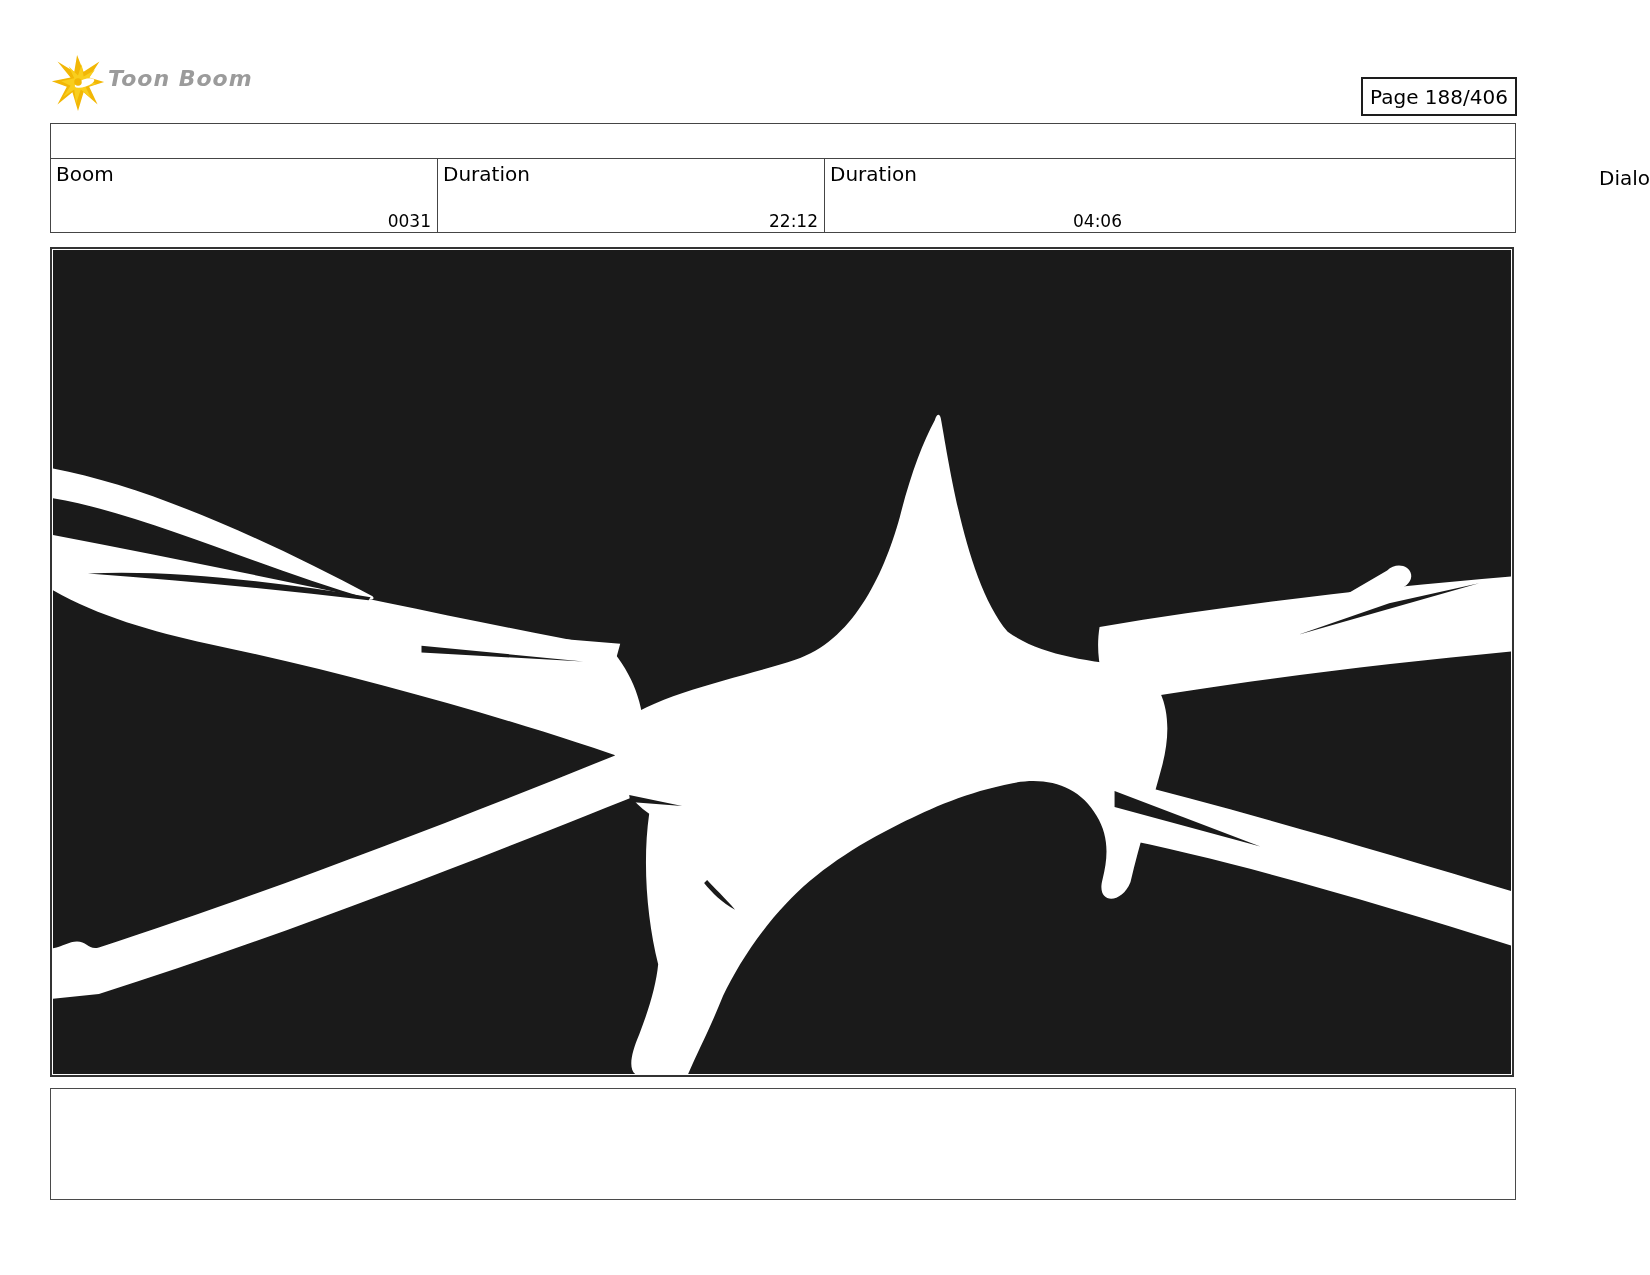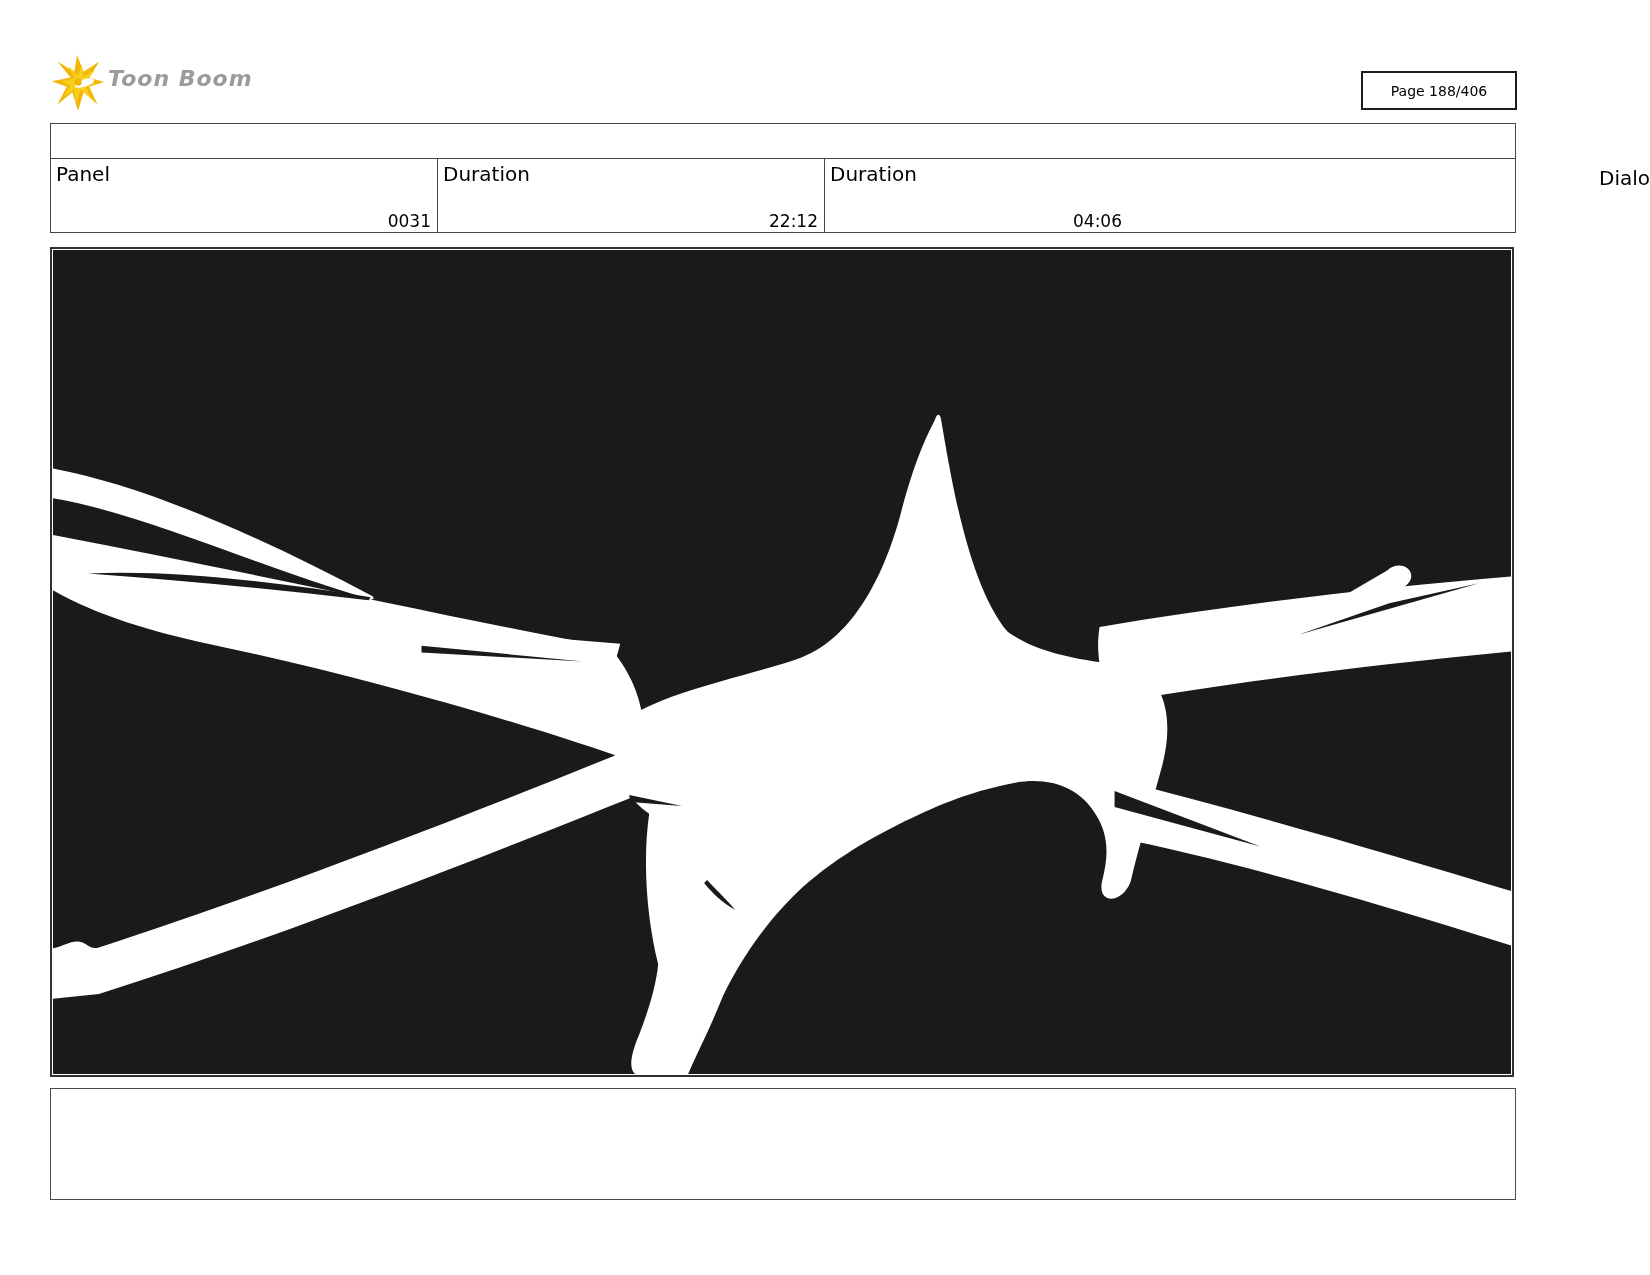--- a/index.html
+++ b/index.html
@@ -10,23 +10,23 @@
   
   #logo{position:absolute;left:50px;top:53px;width:56px;height:60px;}
   #logo-text{
     position:absolute;left:108px;top:66px;font-size:22px;font-weight:bold;font-style:italic;
     color:#9b9b9b;letter-spacing:1px;white-space:nowrap;
   }
   #doc-title{
     position:absolute;left:252px;top:68px;font-size:23px;color:#000;white-space:nowrap;letter-spacing:.5px;
   }
   #page-box{
-    position:absolute;left:1361px;top:71px;width:156px;height:39px;border:2px solid #1d1d1d;
+    position:absolute;left:1361px;top:77px;width:156px;height:39px;border:2px solid #1d1d1d;
     box-sizing:border-box;display:flex;align-items:center;justify-content:center;
-    font-size:14px;white-space:nowrap;background:#fff;
+    font-size:20px;white-space:nowrap;background:#fff;
   }
   
   #info-table{
     position:absolute;left:50px;top:123px;width:1466px;height:110px;
     border:1px solid #454545;box-sizing:border-box;background:#fff;
   }
   #strip-row{height:35px;border-bottom:1px solid #454545;box-sizing:border-box;}
   #field-row{display:flex;height:73px;}
   .cell{position:relative;box-sizing:border-box;border-right:1px solid #454545;height:100%;}
   .cell:last-child{border-right:none;}
@@ -59,21 +59,21 @@
     <ellipse fill="#ffffff" cx="37" cy="32" rx="11" ry="4" transform="rotate(-18 37 32)"></ellipse>
     <circle fill="#F2B705" cx="30" cy="31" r="4"></circle>
   </svg>
   <div id="logo-text">Toon Boom</div>
   <div id="page-box">Page 188/406</div>
 
   <div id="info-table">
     <div id="strip-row"></div>
     <div id="field-row">
       <div class="cell w1">
-        <span class="lbl">Panel</span>
+        <span class="lbl">Boom</span>
         <span class="val">0031</span>
       </div>
       <div class="cell w2">
         <span class="lbl">Duration</span>
         <span class="val">22:12</span>
       </div>
       <div class="cell w4">
         <span class="lbl">Duration</span>
         <span class="val">04:06</span>
       </div>

